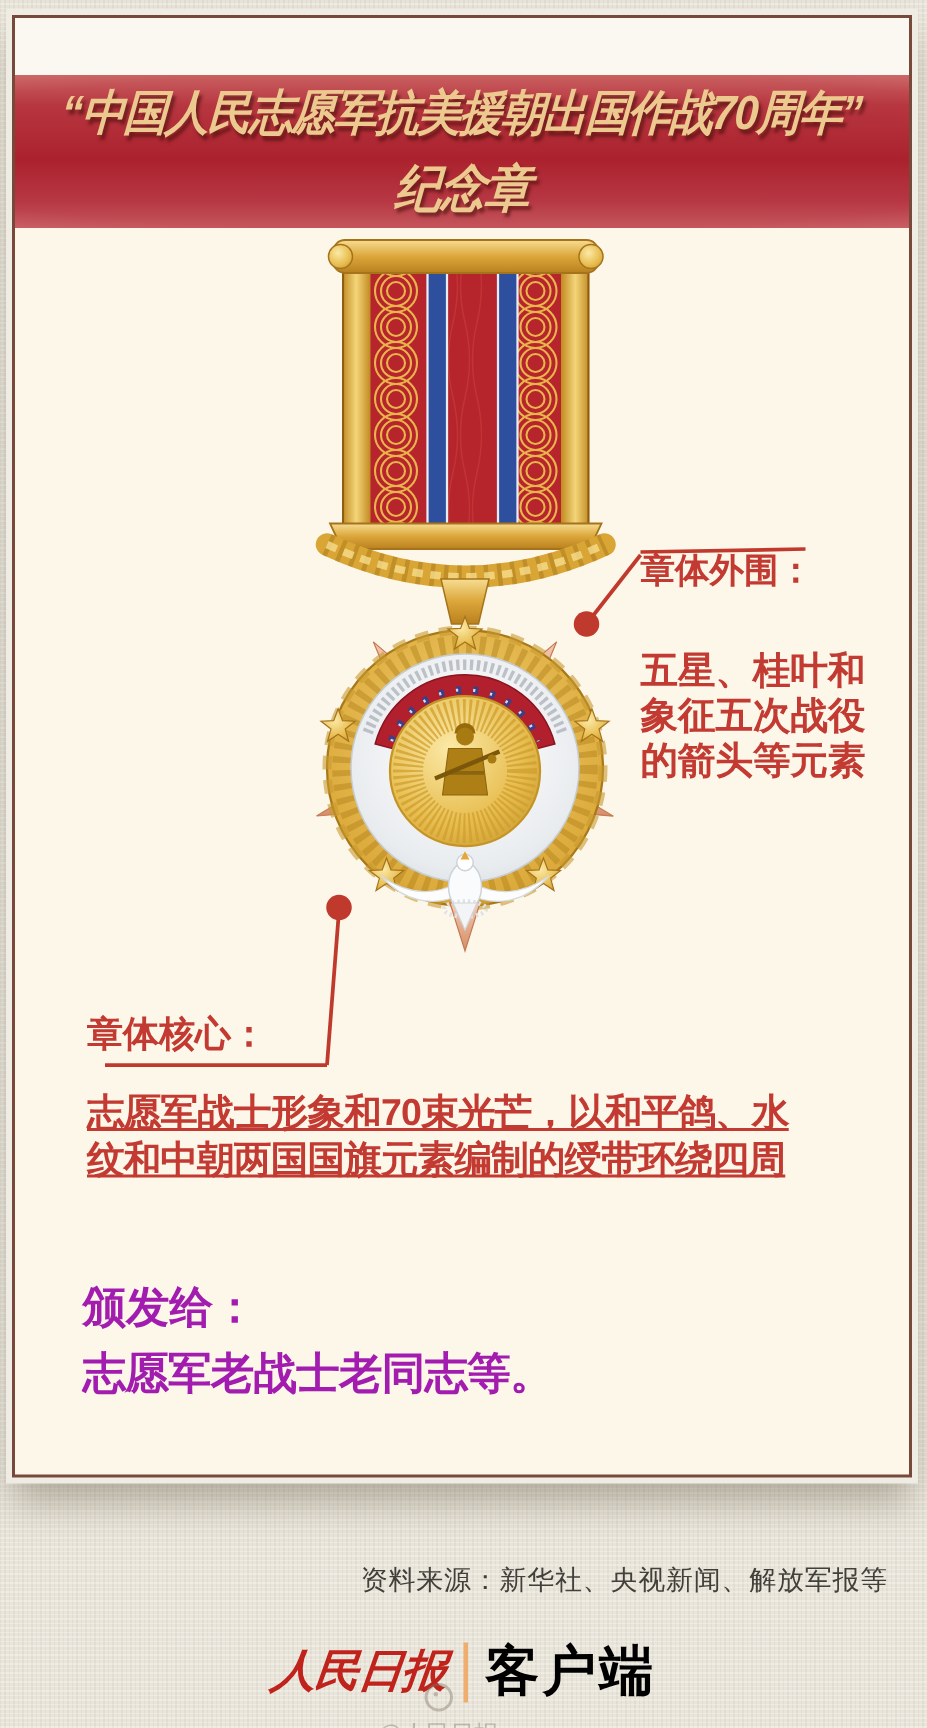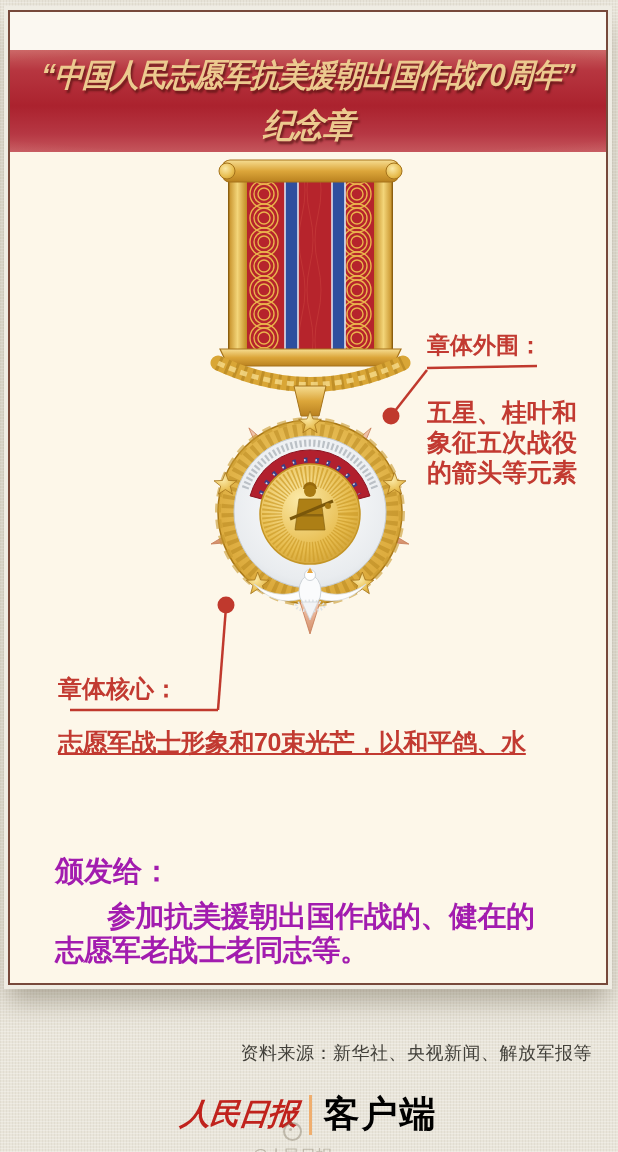--- a/index.html
+++ b/index.html
@@ -28,21 +28,21 @@
     letter-spacing:-1px;transform:skewX(-3deg) scaleY(1.1);
     text-shadow:2px 3px 2px rgba(70,15,10,.6);
   }
   .banner .l1{font-size:29px;}
   .banner .l2{font-size:31px;margin-top:9px;}
   .medal-svg{position:absolute;left:140px;top:150px;width:345px;height:500px;}
   .leaders{position:absolute;left:0;top:0;width:618px;height:1152px;pointer-events:none;}
   .ann{position:absolute;color:#c23a31;}
   .ann .head{font-weight:800;}
   .ann-outer{left:427px;top:330px;width:176px;}
-  .ann-outer .head{font-size:23px;}
+  .ann-outer .head{font-size:23px;margin-top:35px;}
   .ann-outer .lines{margin-top:36px;font-size:25px;font-weight:700;line-height:30px;}
   .ann-core{left:58px;top:673px;width:500px;}
   .ann-core .head{font-size:24px;margin-left:0;}
   .ann-core .lines{margin-top:22px;font-size:25px;font-weight:700;line-height:31px;letter-spacing:-.5px;text-decoration:underline;}
   .award{position:absolute;left:55px;top:852px;width:530px;color:#a21caf;}
   .award .head{font-size:29px;font-weight:800;}
   .award .lines{margin-top:7px;font-size:29px;font-weight:700;line-height:34px;letter-spacing:-.5px;}
   .award .lines .ln1{padding-left:52px;}
   .source{position:absolute;right:26px;top:1041px;font-size:18px;color:#42403a;letter-spacing:.5px;}
   .brandrow{position:absolute;left:0;top:1090px;width:100%;display:flex;justify-content:center;align-items:center;gap:12px;}
@@ -229,27 +229,27 @@
     <div>五星、桂叶和</div>
     <div>象征五次战役</div>
     <div>的箭头等元素</div>
   </div>
 </div>
 
 <div class="ann ann-core">
   <div class="head">章体核心：</div>
   <div class="lines">
     <div>志愿军战士形象和70束光芒，以和平鸽、水</div>
+    <div>纹和中朝两国国旗元素编制的绶带环绕四周</div>
   </div>
 </div>
 
 <div class="award">
   <div class="head">颁发给：</div>
   <div class="lines">
-    <div class="ln1">参加抗美援朝出国作战的、健在的</div>
     <div>志愿军老战士老同志等。</div>
   </div>
 </div>
 
 <div class="source">资料来源：新华社、央视新闻、解放军报等</div>
 
 <div class="brandrow">
   <span class="masthead">人民日报</span>
   <span class="brand-bar"></span>
   <span class="client">客户端</span>

